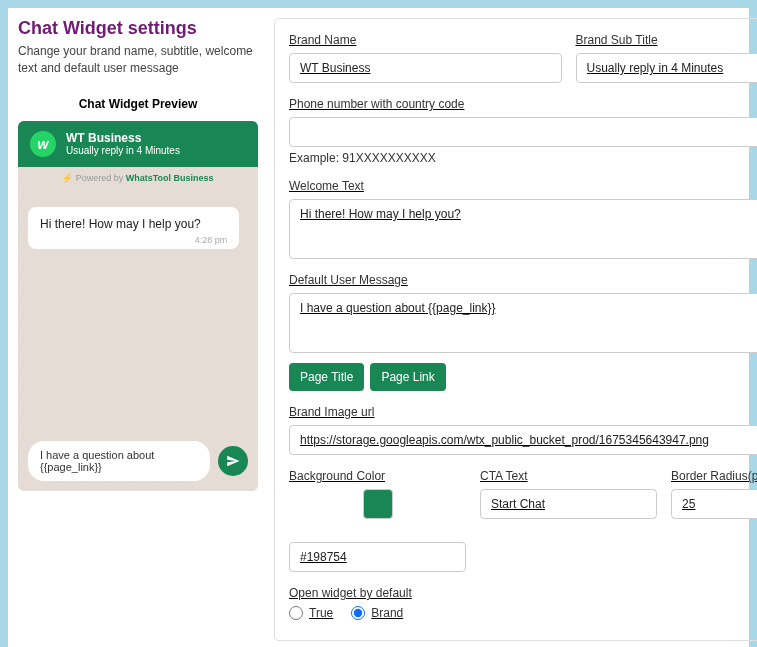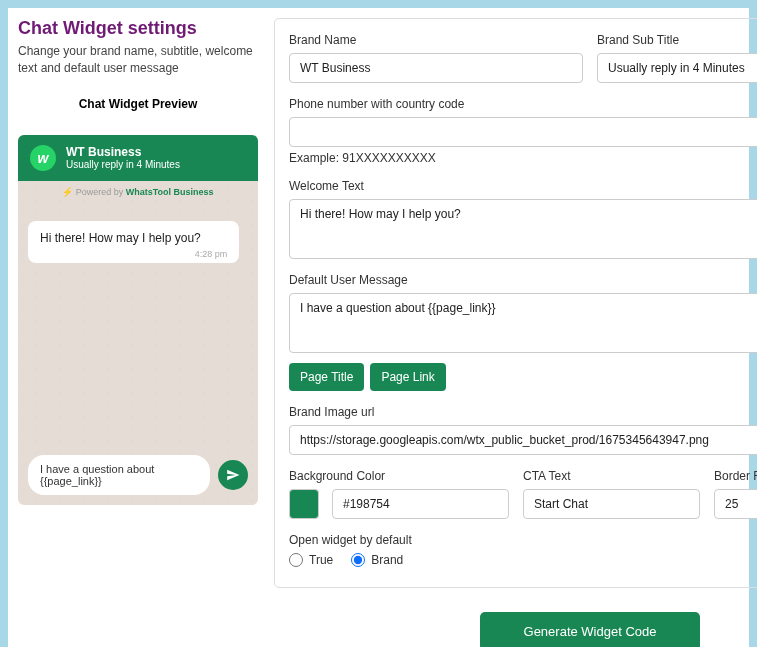--- a/index.html
+++ b/index.html
@@ -2,46 +2,46 @@
 <html><head>
 <meta charset="utf-8">
 <style>
 * { box-sizing: border-box; margin: 0; padding: 0; }
 body { font-family: -apple-system, BlinkMacSystemFont, "Segoe UI", Arial, sans-serif; background: #a8d8e8; padding: 8px; }
 .wrapper { background: #fff; padding: 10px; display: flex; gap: 16px; }
 .left { width: 240px; flex-shrink: 0; }
 .right { flex: 1; border: 1px solid #ddd; border-radius: 5px; padding: 14px; }
 .title { font-size: 18px; font-weight: 700; color: #701a75; margin-bottom: 4px; }
 .subtitle { font-size: 12px; color: #444; line-height: 1.4; margin-bottom: 20px; }
-.preview-title { font-size: 12px; font-weight: 700; text-align: center; margin-bottom: 24px; }
+.preview-title { font-size: 12px; font-weight: 700; text-align: center; margin-bottom: 10px; }
 .preview { border-radius: 6px; overflow: hidden; background: #e5ddd5; height: 370px; position: relative; background-image: radial-gradient(circle, rgba(0,0,0,0.02) 1px, transparent 1px); background-size: 12px 12px; display: flex; flex-direction: column; }
 .preview-header { background: #198754; padding: 10px 12px; display: flex; align-items: center; gap: 10px; }
 .avatar { width: 26px; height: 26px; border-radius: 50%; background: #25d366; display: flex; align-items: center; justify-content: center; color: #fff; font-weight: 900; font-style: italic; font-size: 14px; }
 .brand-info { color: #fff; }
 .brand-name { font-size: 12px; font-weight: 700; }
 .brand-sub { font-size: 10px; }
 .powered { text-align: center; font-size: 9px; color: #999; padding: 6px 0 24px; }
 .powered b { color: #198754; font-weight: 600; }
 .bubble { background: #fff; border-radius: 8px; margin: 0 10px 6px; padding: 10px 12px 4px; font-size: 12px; color: #222; position: relative; max-width: 88%; }
 .bubble-time { font-size: 9px; color: #aaa; text-align: right; margin-top: 4px; }
 .preview-input-bar { margin-top: auto; padding: 10px; display: flex; gap: 8px; align-items: center; }
 .preview-input { flex: 1; background: #fff; border-radius: 16px; padding: 8px 12px; font-size: 11px; color: #333; }
 .send-btn { width: 30px; height: 30px; border-radius: 50%; background: #198754; display: flex; align-items: center; justify-content: center; }
 .send-btn svg { fill: #fff; width: 14px; height: 14px; }
 
 .row { display: flex; gap: 14px; margin-bottom: 14px; }
-.col { flex: 1; display: flex; flex-direction: column; }
+.col { flex: 1; display: flex; flex-direction: column; text-decoration: underline; }
 label { font-size: 12px; color: #333; margin-bottom: 6px; }
 input[type=text], textarea { border: 1px solid #ccc; border-radius: 4px; padding: 7px 10px; font-size: 12px; font-family: inherit; color: #222; }
 textarea { resize: both; min-height: 60px; }
 .hint { font-size: 12px; color: #333; margin-top: 4px; margin-bottom: 14px; }
 .btn-sm { background: #198754; color: #fff; border: none; border-radius: 4px; padding: 7px 11px; font-size: 12px; cursor: pointer; }
 .btn-row { display: flex; gap: 6px; margin-bottom: 14px; }
 .swatch { width: 30px; height: 30px; border-radius: 4px; background: #198754; border: 1px solid #ccc; }
-.bg-row { display: flex; gap: 13px; align-items: center; }
+.bg-row { display: flex; gap: 23px; align-items: center; flex-direction: column; }
 .bg-row input { flex: 1; }
 .radios { display: flex; gap: 18px; align-items: center; font-size: 13px; color: #333; }
 .radio-opt { display: flex; align-items: flex-start; gap: 6px; }
 .radio-opt input { accent-color: #0d6efd; width: 14px; height: 14px; }
 .generate-wrap { text-align: center; margin-top: 24px; }
 .btn-generate { background: #198754; color: #fff; border: none; border-radius: 5px; padding: 12px 44px; font-size: 13px; font-weight: 500; cursor: pointer; }
 </style>
 </head>
 <body>
 

